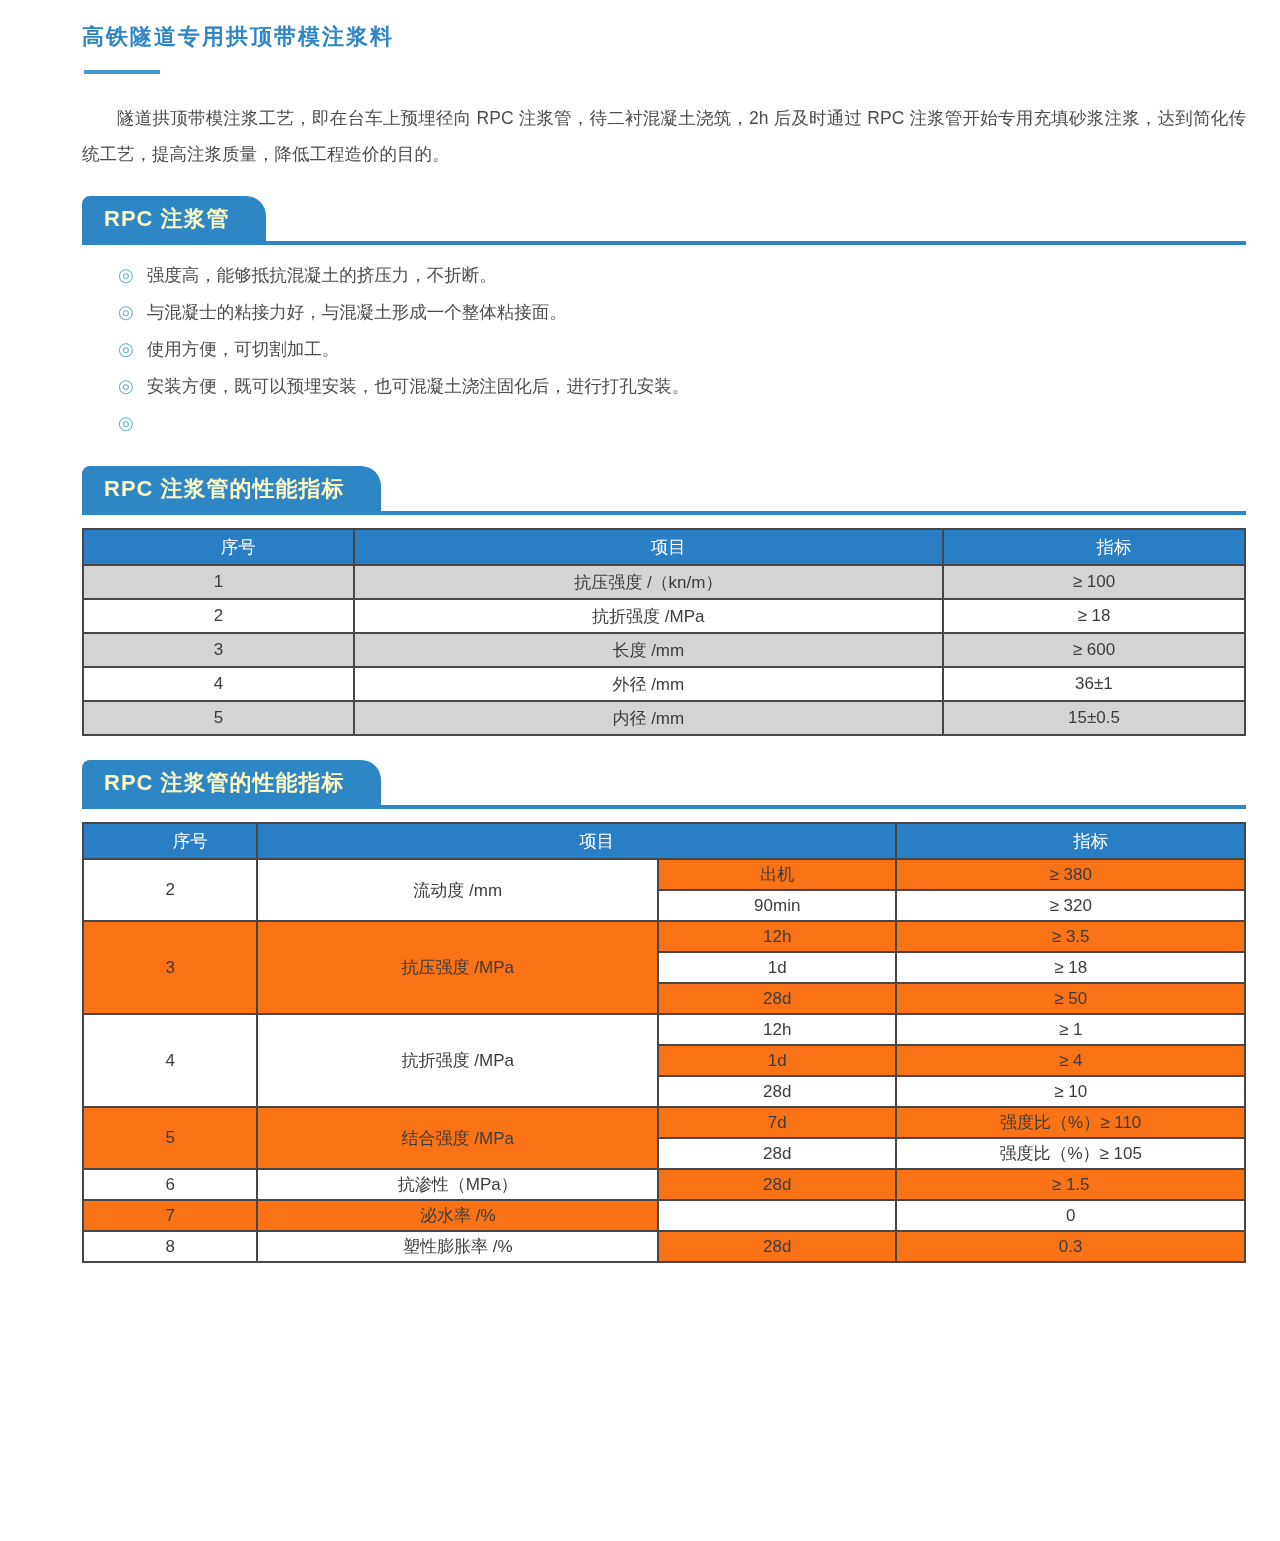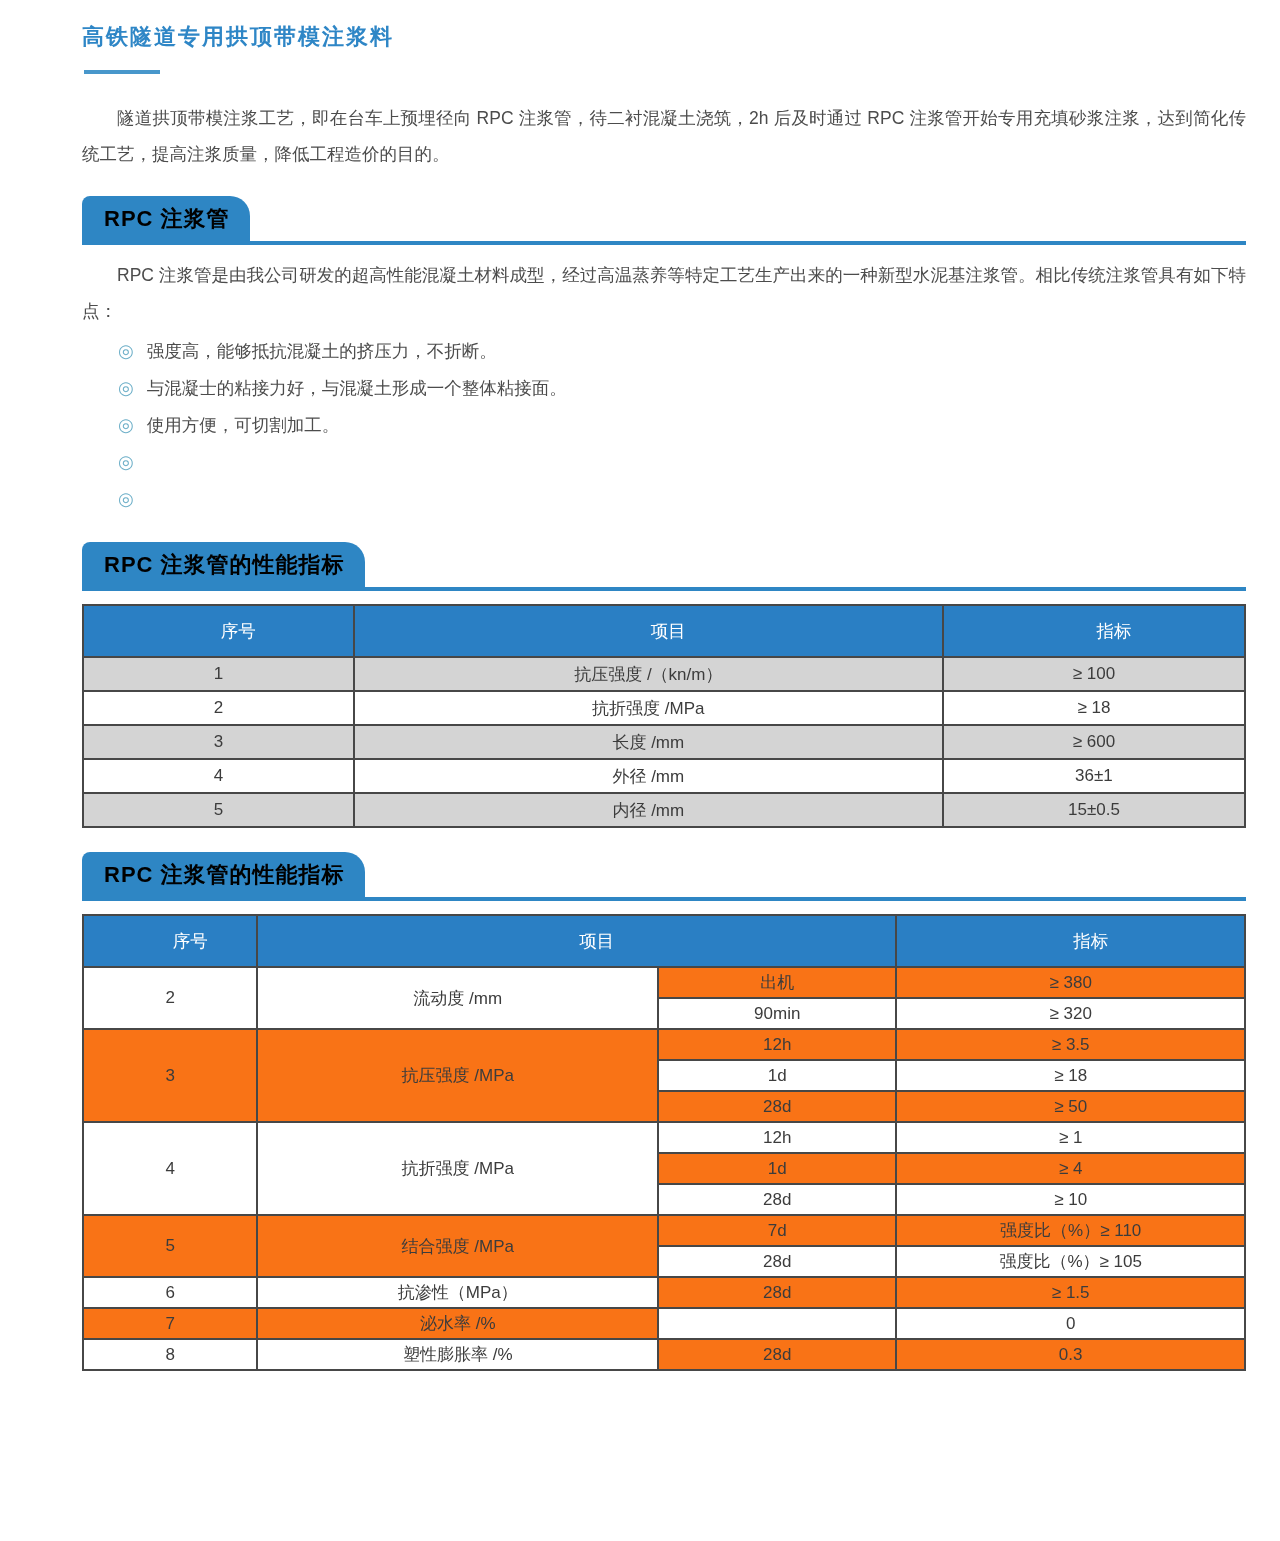--- a/index.html
+++ b/index.html
@@ -41,26 +41,26 @@
 
   
   .tab-bar {
     border-bottom: 4px solid #2e86c4;
     margin: 24px 0 12px;
     line-height: 0;
   }
   .tab {
     display: inline-block;
     background: #2e86c4;
-    color: #000000;
+    color: #fef9c3;
     font-size: 22px;
     font-weight: 700;
     letter-spacing: 1px;
     line-height: 1;
-    padding: 12px 20px 11px 22px;
+    padding: 12px 36px 11px 22px;
     border-radius: 8px 20px 0 0;
   }
 
   
   .bullets {
     list-style: none;
     margin: 4px 0 0;
     padding: 0 0 0 36px;
   }
   .bullets li {
@@ -90,21 +90,21 @@
     vertical-align: middle;
     padding: 0 4px;
     font-size: 17px;
     color: #3c3c3c;
     overflow: hidden;
   }
   thead th {
     background: #2a7fc4;
     color: #ffffff;
     font-weight: 400;
-    height: 52px;
+    height: 36px;
     font-size: 17.5px;
     padding-left: 44px;
   }
   .t1 td { height: 34px; }
   .t2 td { height: 31px; }
   .t1 tbody tr:nth-child(odd) td { background: #d4d4d4; }
   td.g { background: #f97316; }
 </style>
 </head>
 <body>
@@ -112,36 +112,36 @@
 <div class="page">
 
   <h1 class="page-title">高铁隧道专用拱顶带模注浆料</h1>
   <div class="title-underline"></div>
 
   <p class="body-text">隧道拱顶带模注浆工艺，即在台车上预埋径向 RPC 注浆管，待二衬混凝土浇筑，2h 后及时通过 RPC 注浆管开始专用充填砂浆注浆，达到简化传统工艺，提高注浆质量，降低工程造价的目的。</p>
 
   <div class="tab-bar">
     <span class="tab">RPC 注浆管</span>
   </div>
-  <p class="body-text">RPC 注浆管是由我公司研发的超高性能混凝土材料成型，经过高温蒸养等特定工艺生产出来的一种新型水泥基注浆管。相比传统注浆管具有如下特点：</p>
   <ul class="bullets">
     <li>
       <span class="bullet-icon">◎</span>
       <span>强度高，能够抵抗混凝土的挤压力，不折断。</span>
     </li>
     <li>
       <span class="bullet-icon">◎</span>
       <span>与混凝士的粘接力好，与混凝土形成一个整体粘接面。</span>
     </li>
     <li>
       <span class="bullet-icon">◎</span>
       <span>使用方便，可切割加工。</span>
     </li>
     <li>
       <span class="bullet-icon">◎</span>
+      <span>安装方便，既可以预埋安装，也可混凝土浇注固化后，进行打孔安装。</span>
     </li>
     <li>
       <span class="bullet-icon">◎</span>
     </li>
   </ul>
 
   <div class="tab-bar">
     <span class="tab">RPC 注浆管的性能指标</span>
   </div>
   <table class="t1">

